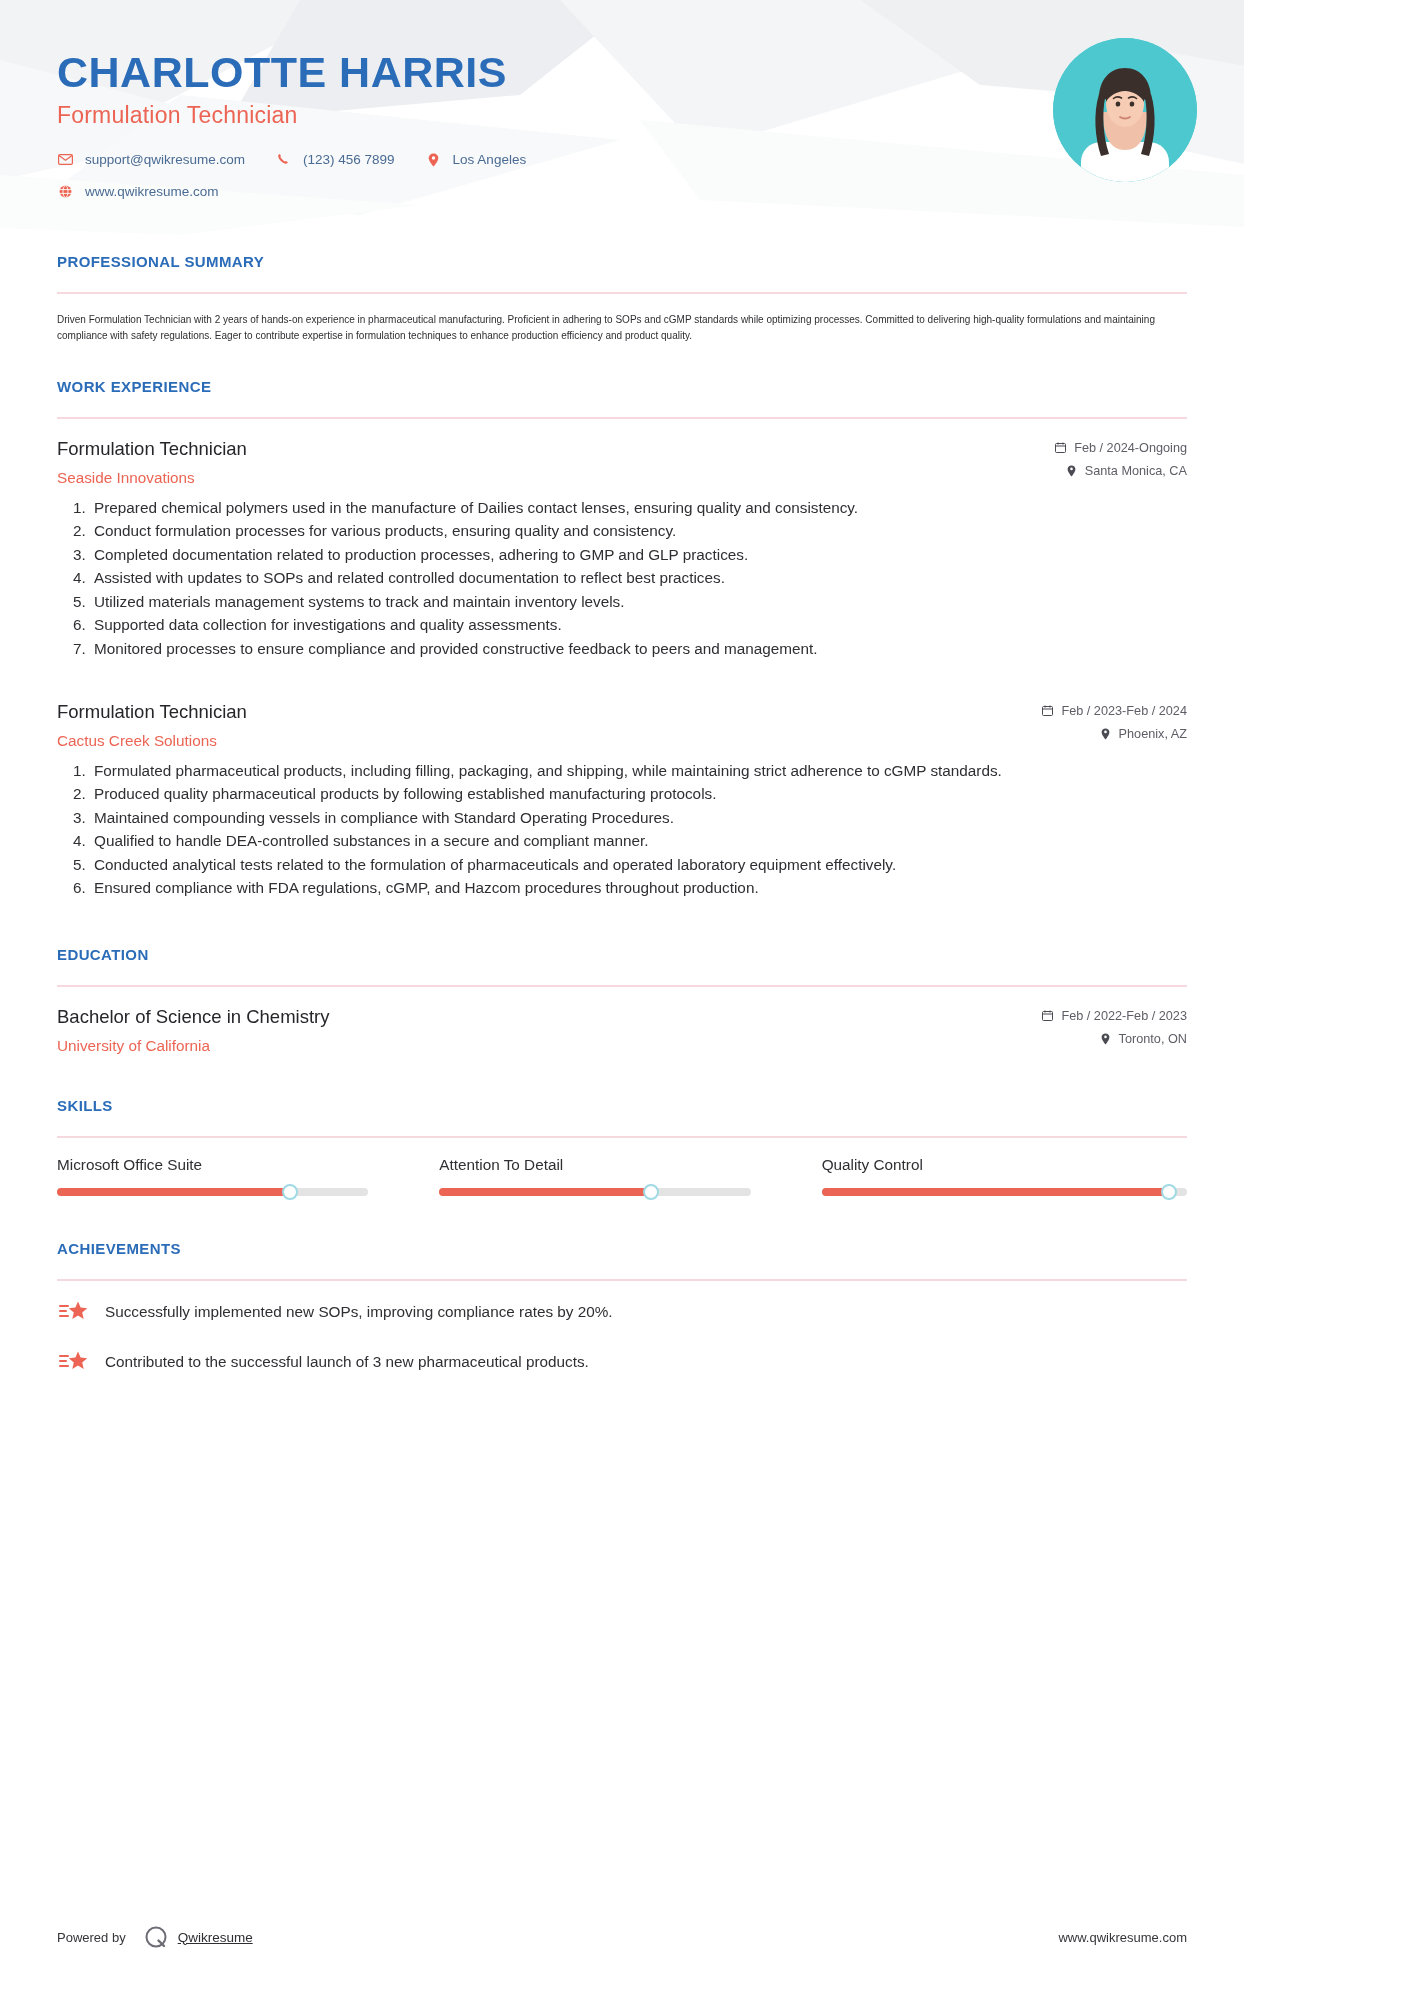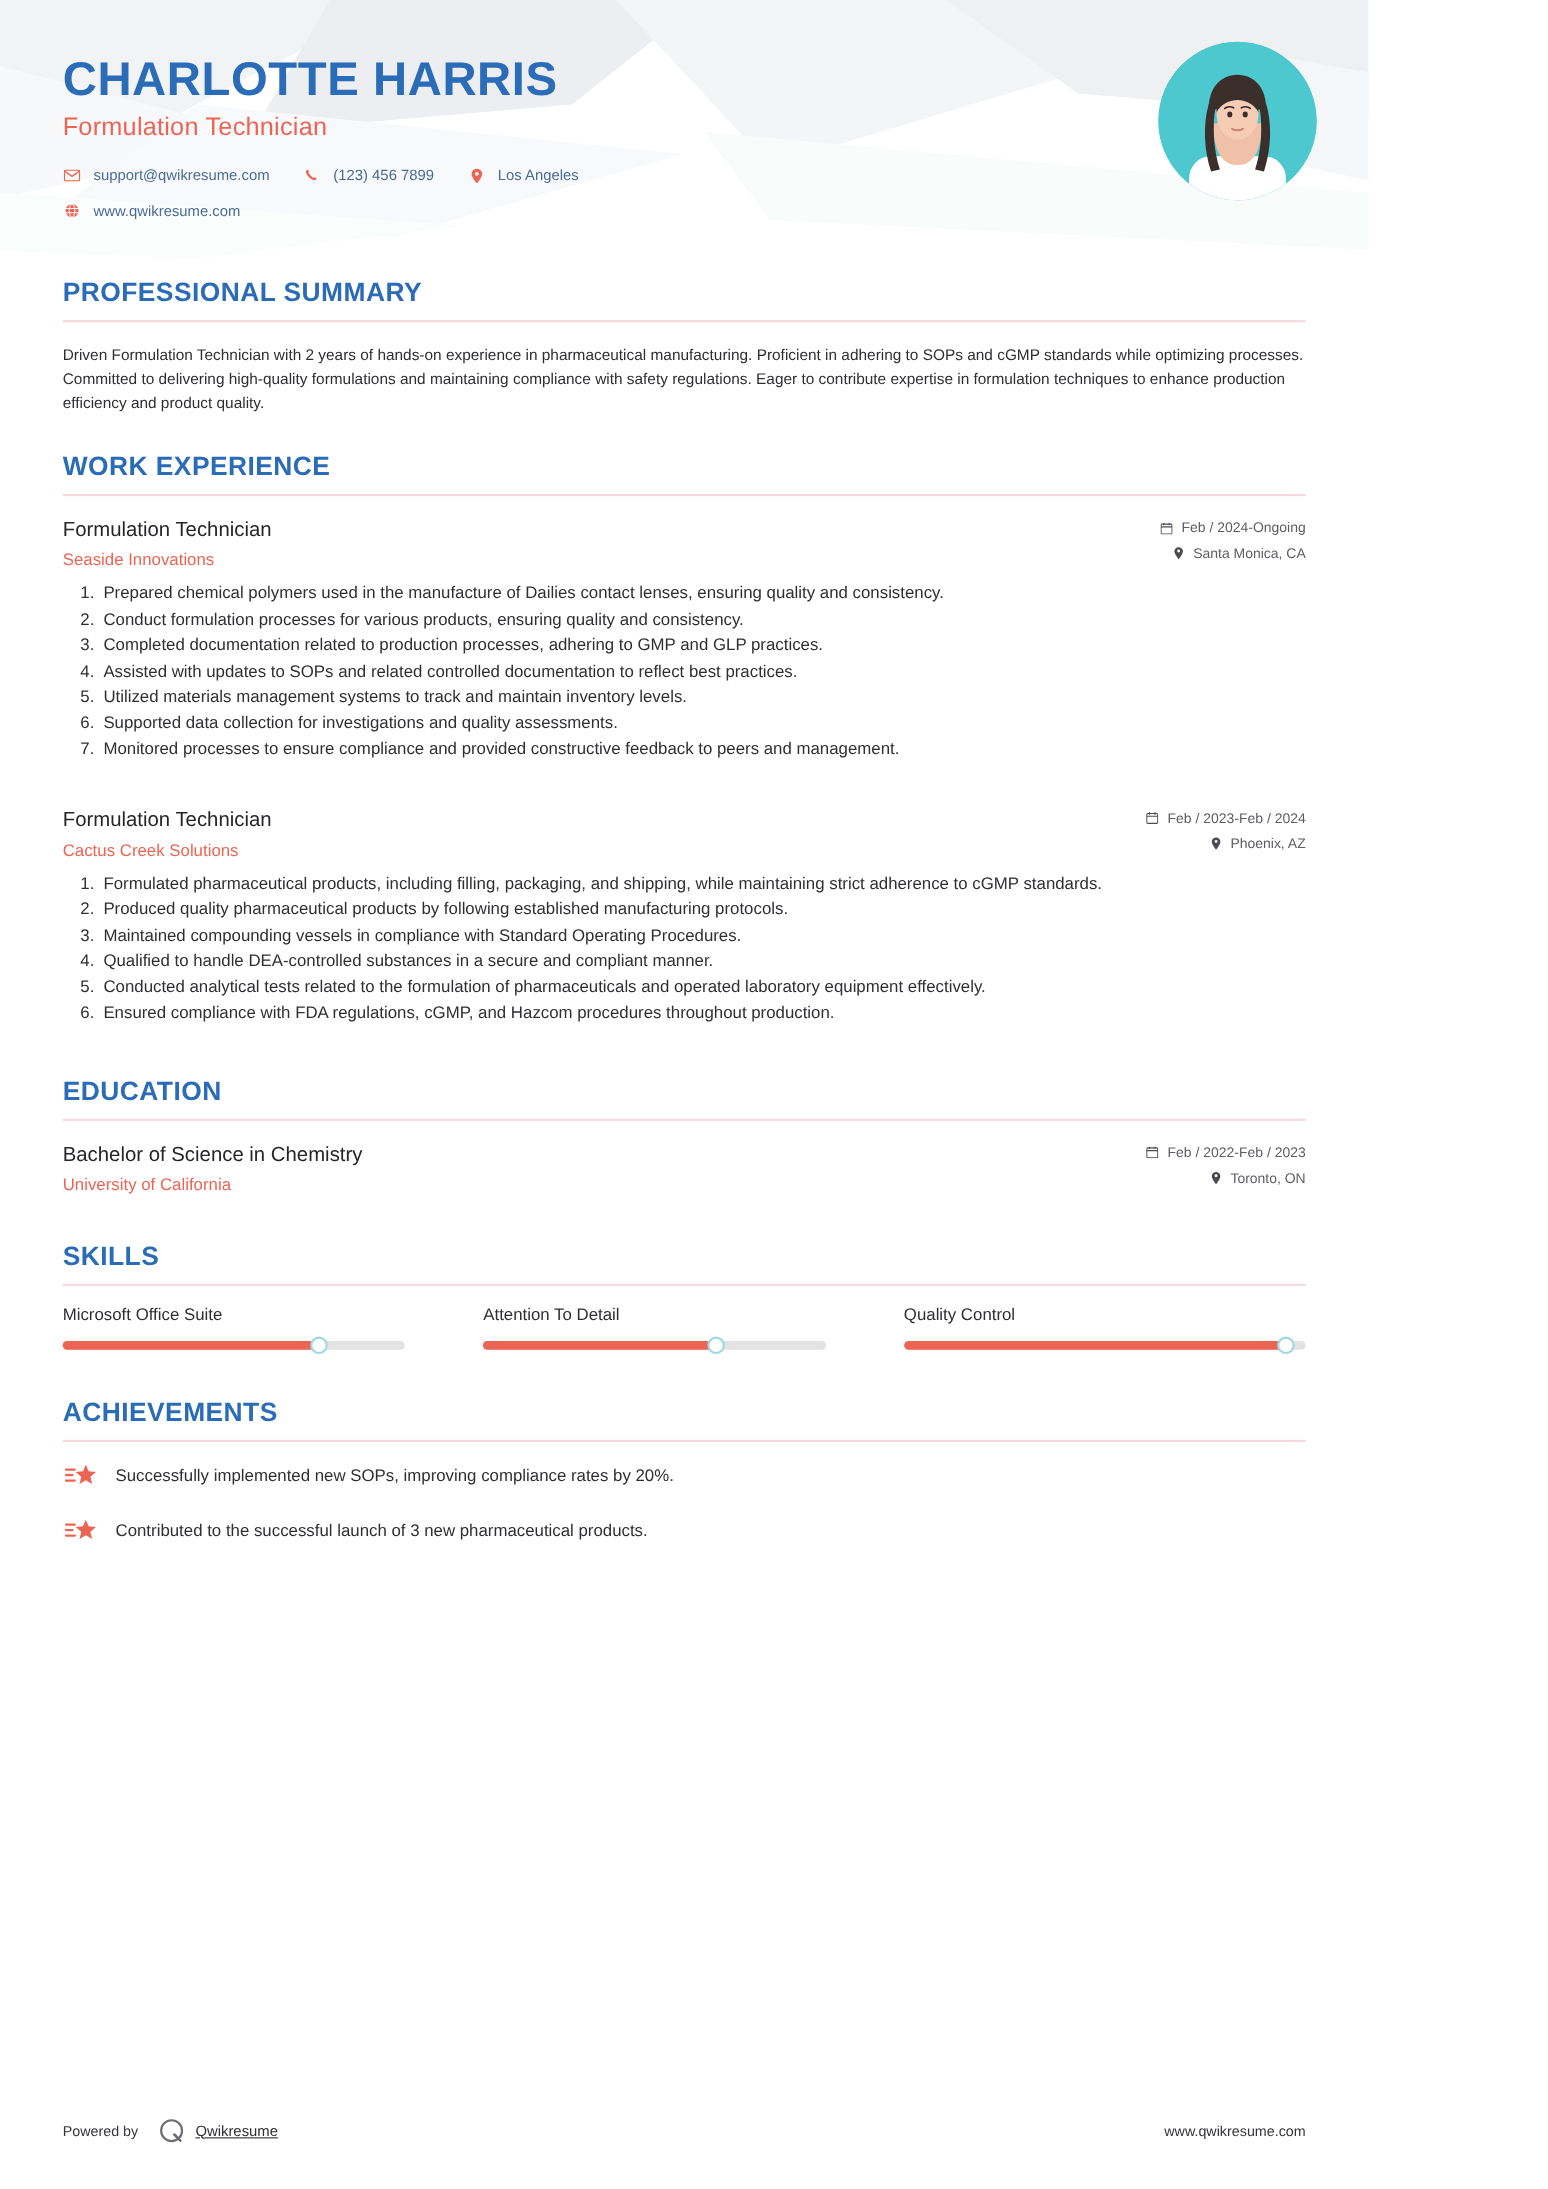--- a/index.html
+++ b/index.html
@@ -87,35 +87,35 @@
 
   
   .body-wrap {
     position: relative;
     z-index: 2;
     padding: 0 57px 0 57px;
   }
 
   .section { margin-top: 18px; }
   .section-head {
-    font-size: 24px;
+    font-size: 15px;
     font-weight: bold;
     color: #2b6cb8;
     letter-spacing: 0.4px;
-    padding-bottom: 10px;
+    padding-bottom: 22px;
   }
   .section-rule {
     height: 2px;
     background: #f6d9df;
     width: 100%;
     margin-bottom: 18px;
   }
 
   .summary-text {
-    font-size: 14px;
+    font-size: 10px;
     line-height: 1.58;
     color: #2f2f33;
     text-align: left;
   }
 
   
   .entry { margin-bottom: 6px; }
   .entry-top {
     display: flex;
     justify-content: space-between;

